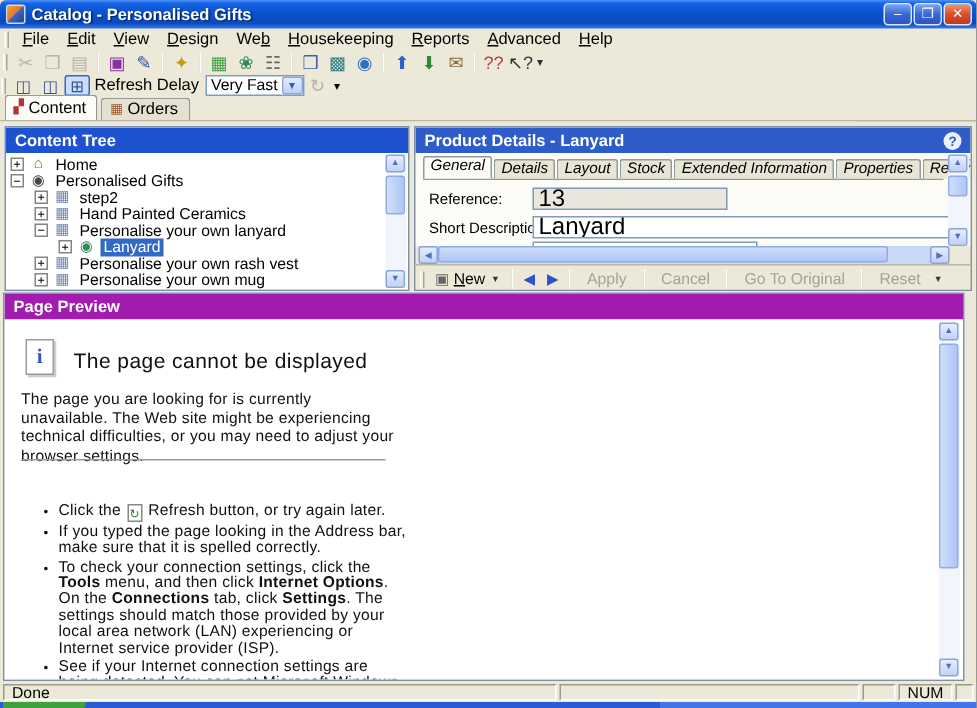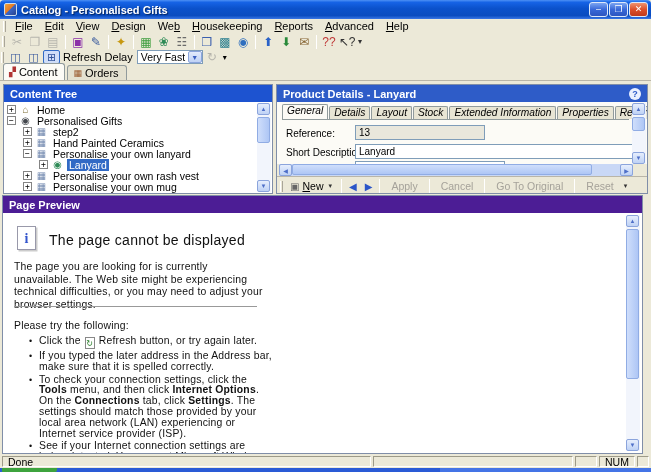--- a/index.html
+++ b/index.html
@@ -60,21 +60,21 @@
     background:#E4E1D0; height:15px; margin-right:2px; }
   .tab.sel { background:#FCFBF6; height:17px; }
   .tab .t-ic { font-size:9px; }
   
   .workspace { position:absolute; top:81px; left:0; width:571px; height:374px; background:#ECE9D8; }
   .panel { position:absolute; border:1px solid #808EA8; background:#fff; overflow:hidden; }
   .panel-hdr { position:absolute; top:0; left:0; right:0; height:17px; color:#fff;
     font-weight:bold; display:flex; align-items:center; padding:0 6px; }
   .hdr-tree { background:#1D53D0; }
   .hdr-pd { background:#2E5CC8; }
-  .hdr-pp { background:#4c1d95; }
+  .hdr-pp { background:#a21caf; }
   .help-circ { margin-left:auto; width:12px; height:12px; border-radius:50%;
     background:#EAF0FF; color:#2E5CC8; font-size:9px; font-weight:bold;
     display:flex; align-items:center; justify-content:center; }
   
   .vscroll { position:absolute; width:14px; background:#F2F5FC; }
   .hscroll { position:absolute; height:12px; background:#C9D8F6; }
   .sb-btn { position:absolute; width:13px; height:12px;
     background:linear-gradient(180deg,#E6EEFD,#BFD2F5); border:1px solid #8BA4DC; border-radius:2px;
     color:#4E6FC8; font-size:6px; display:flex; align-items:center; justify-content:center; }
   .sb-thumb { position:absolute; left:0; width:13px;
@@ -94,21 +94,21 @@
   .tree-label.sel { background:#316AC5; color:#fff; }
   
   #pd-panel { left:276px; top:3px; width:372px; height:110px; background:#ECE9D8; }
   .pd-body { position:absolute; top:17px; left:0; right:0; height:62px; background:#FCFBF6; overflow:hidden; }
   .pd-tabs { position:absolute; top:3px; left:5px; right:18px; height:15px;
     display:flex; align-items:flex-end; border-bottom:1px solid #919B9C;font-style:italic; }
   .pd-tab { font-size:10.2px; padding:0 4px 1px; border:1px solid #919B9C; border-bottom:none;
     border-radius:2px 2px 0 0; background:#E8E5D4; margin-right:1px; height:13px; white-space:nowrap; }
   .pd-tab.sel { background:#FCFBF6; height:15px; font-weight:normal; }
   .fld-label { position:absolute; left:9px; font-size:10px; }
-  .fld-input { position:absolute; height:15px; border:1px solid #7F9DB9; font-size:10px;
+  .fld-input { position:absolute; height:15px; border:1px solid #7F9DB9; font-size:16px;
     padding:0 3px; font-family:"Liberation Sans","DejaVu Sans",sans-serif; }
   .fld-input.ro { background:#E9E7DC; color:#000; }
   .fld-sliver { position:absolute; left:78px; top:59px; width:150px; height:8px;
     border:1px solid #7F9DB9; background:#fff; }
   .pd-toolbar { position:absolute; left:0; right:0; top:91px; height:19px; background:#ECE9D8;
     border-top:1px solid #B9B5A8; display:flex; align-items:center; padding-left:2px; font-size:10.5px; }
   .pdt-btn { display:flex; align-items:center; gap:3px; padding:0 4px; white-space:nowrap; }
   .pdt-btn .ic { font-size:10px; color:#666; }
   .pdt-btn u { text-decoration:underline; }
   .pdt-dis { color:#A5A29A; padding:0 8px; white-space:nowrap; }
@@ -346,29 +346,28 @@
 
     <div class="panel" id="pp-panel">
       <div class="panel-hdr hdr-pp">
         <span>Page Preview</span>
       </div>
       <div class="pp-body">
         <span class="err-ic">i</span>
         <div class="err-title">The page cannot be displayed</div>
         <div class="err-intro">The page you are looking for is currently unavailable. The Web site might be experiencing technical difficulties, or you may need to adjust your browser settings.</div>
         <div class="err-hr"></div>
-        <div class="err-try">Please try the following:</div>
         <div class="err-bullets" id="err-bullets">
             <div class="bullet">
               <span class="mark">•</span>
               <span class="btxt"><span>Click the </span><span class="inl-ref">↻</span><span> Refresh button, or try again later.</span></span>
             </div>
             <div class="bullet">
               <span class="mark">•</span>
-              <span class="btxt"><span>If you typed the later address in the Address bar, make sure that it is spelled correctly.</span></span>
+              <span class="btxt"><span>If you typed the page looking in the Address bar, make sure that it is spelled correctly.</span></span>
             </div>
             <div class="bullet">
               <span class="mark">•</span>
               <span class="btxt"><span>To check your connection settings, click the </span><b>Tools</b><span> menu, and then click </span><b>Internet Options</b><span>. On the </span><b>Connections</b><span> tab, click </span><b>Settings</b><span>. The settings should match those provided by your local area network (LAN) experiencing or Internet service provider (ISP).</span></span>
             </div>
             <div class="bullet">
               <span class="mark">•</span>
               <span class="btxt"><span>See if your Internet connection settings are being detected. You can set Microsoft Windows to examine your network and automatically discover network connection settings (if</span></span>
             </div>
           </div>

